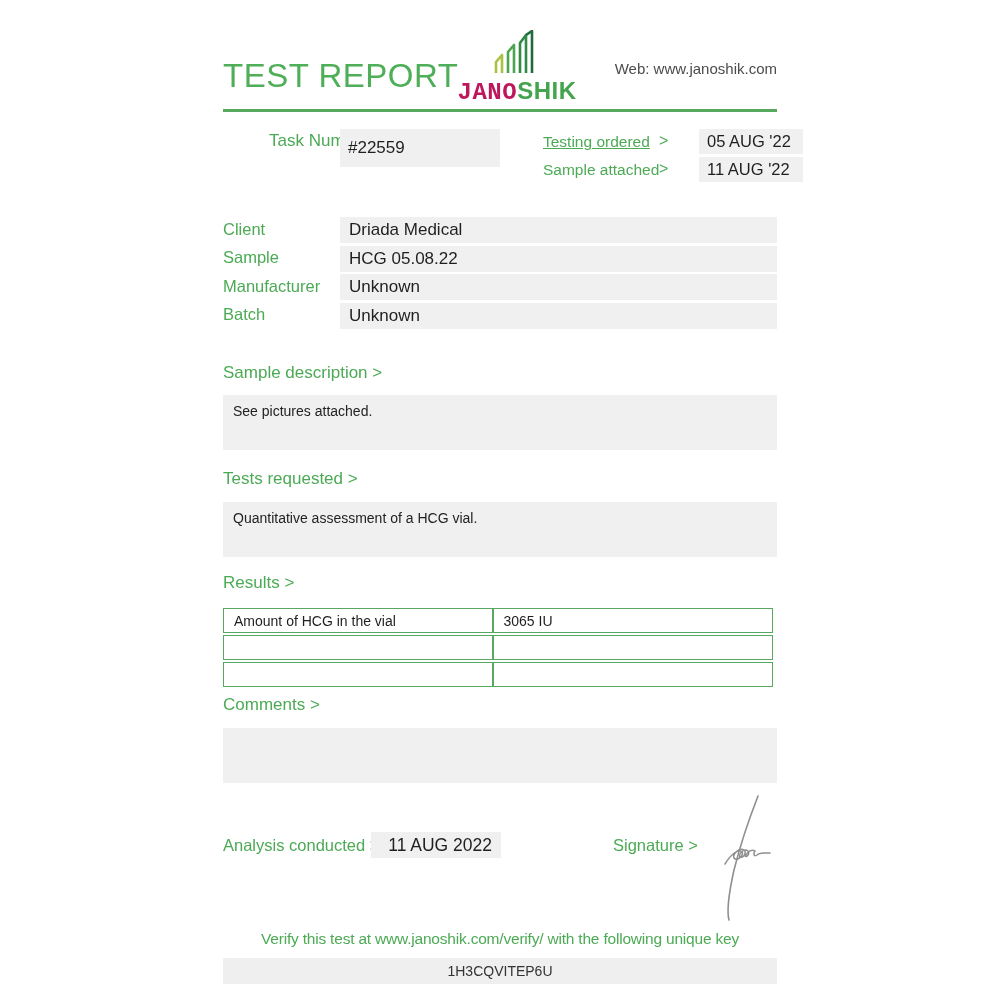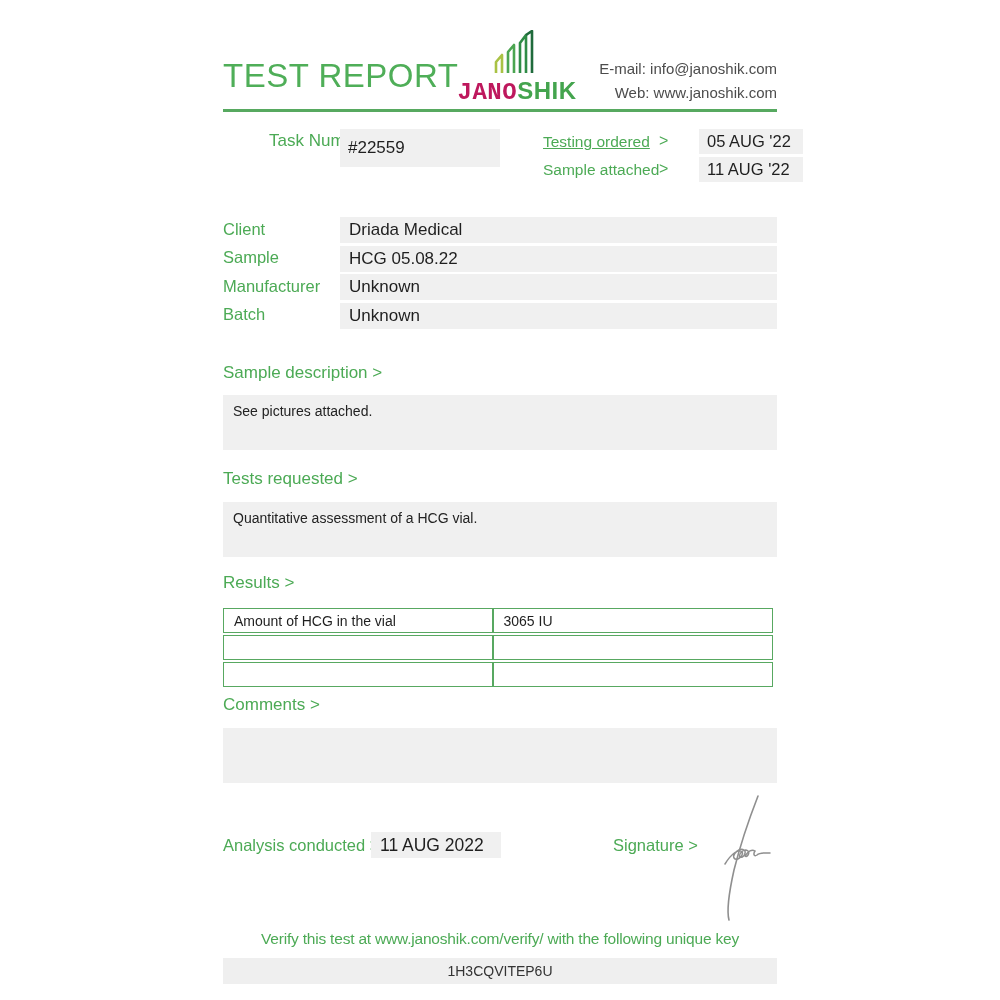--- a/index.html
+++ b/index.html
@@ -75,21 +75,21 @@
     height: 21px;
     font-size: 14px;
     padding: 1px 10px;
     background: #ffffff;
   }
   td.result-name { width: 49%; }
 
   
   .analysis-label { left: 223px; top: 836px; font-size: 16.5px; }
   .analysis-value { left: 371px; top: 832px; width: 112px; height: 26px; background: #f0f0f0;
-    line-height: 26px; padding: 0 9px; font-size: 17.5px; white-space: nowrap; }
+    line-height: 26px; padding: 0 9px; font-size: 17.5px; white-space: nowrap; text-align: right; }
   .sig-label { left: 613px; top: 836px; font-size: 16.5px; }
   .sig-svg { left: 698px; top: 792px; }
 
   
   .verify-text { left: 223px; top: 930px; width: 554px; text-align: center;
     font-size: 15.5px; letter-spacing: -0.2px; white-space: nowrap; }
   .verify-key { left: 223px; top: 958px; width: 554px; height: 26px; background: #efefef;
     text-align: center; line-height: 26px; font-size: 14px; color: #333; }
 </style>
 </head>
@@ -103,24 +103,20 @@
     <path d="M22,43 V22 L28,15 V43" stroke="#4ba551" stroke-width="2.6" fill="none" stroke-linejoin="round"></path>
     <path d="M34,43 V13 L40,5 V43" stroke="#2f8c46" stroke-width="2.6" fill="none" stroke-linejoin="round"></path>
     <path d="M40,5 L46,1 V43" stroke="#1f6b3c" stroke-width="2.6" fill="none" stroke-linejoin="round"></path>
   </svg>
   <div class="logo-word">
     <span class="logo-dark">JANO</span><span class="logo-green">SHIK</span>
   </div>
 </div>
 
 <div class="abs contact-block">
-  <div>
-    <span>E-mail:</span>
-    <span>info@janoshik.com</span>
-  </div>
   <div>
     <span>Web:</span>
     <span>www.janoshik.com</span>
   </div>
 </div>
 
 <div class="abs green-rule"></div>
 
 <div class="abs green-label task-label">Task Number</div>
 <div class="abs task-value">#22559</div>

